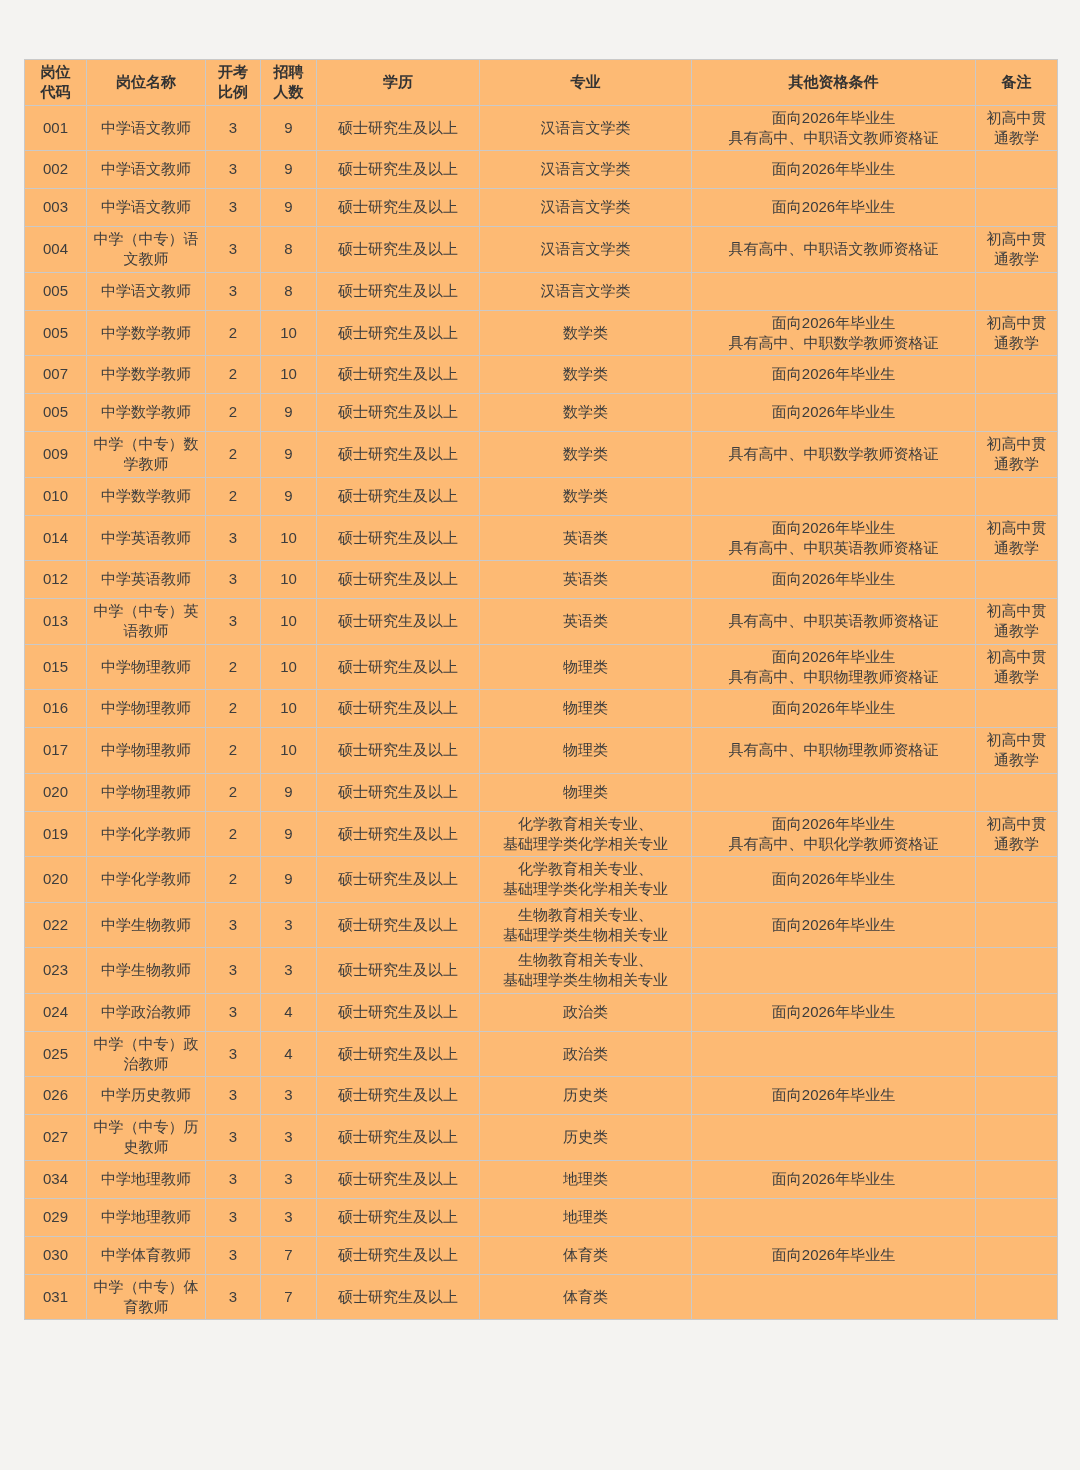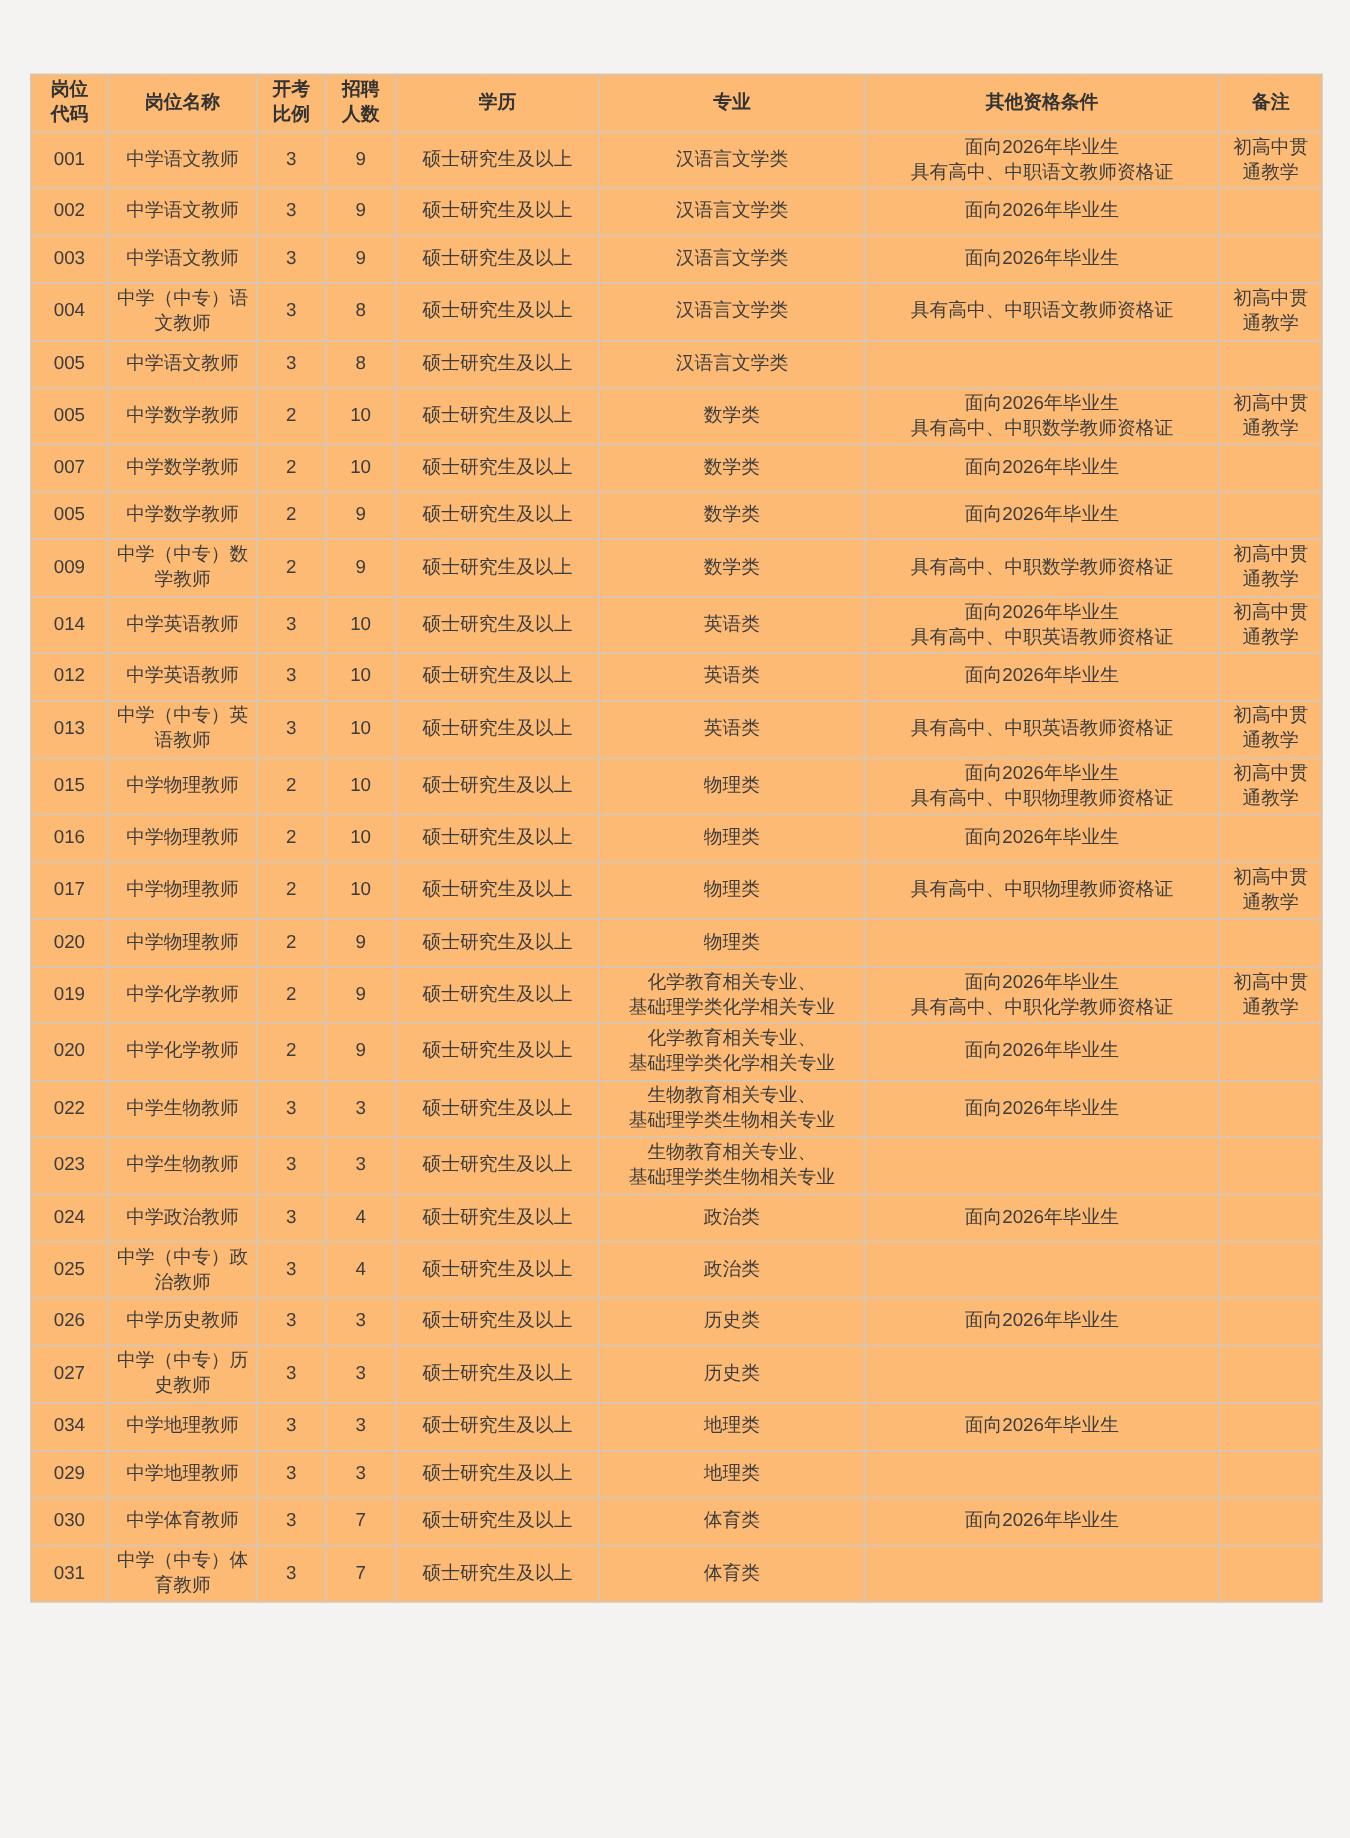--- a/index.html
+++ b/index.html
@@ -184,20 +184,30 @@
           <td>009</td>
           <td>中学（中专）数学教师</td>
           <td>2</td>
           <td>9</td>
           <td>硕士研究生及以上</td>
           <td>数学类</td>
           <td>具有高中、中职数学教师资格证</td>
           <td>初高中贯通教学</td>
         </tr>
         <tr>
+          <td>010</td>
+          <td>中学数学教师</td>
+          <td>2</td>
+          <td>9</td>
+          <td>硕士研究生及以上</td>
+          <td>数学类</td>
+          <td></td>
+          <td></td>
+        </tr>
+        <tr>
           <td>014</td>
           <td>中学英语教师</td>
           <td>3</td>
           <td>10</td>
           <td>硕士研究生及以上</td>
           <td>英语类</td>
           <td>面向2026年毕业生
 具有高中、中职英语教师资格证</td>
           <td>初高中贯通教学</td>
         </tr>

